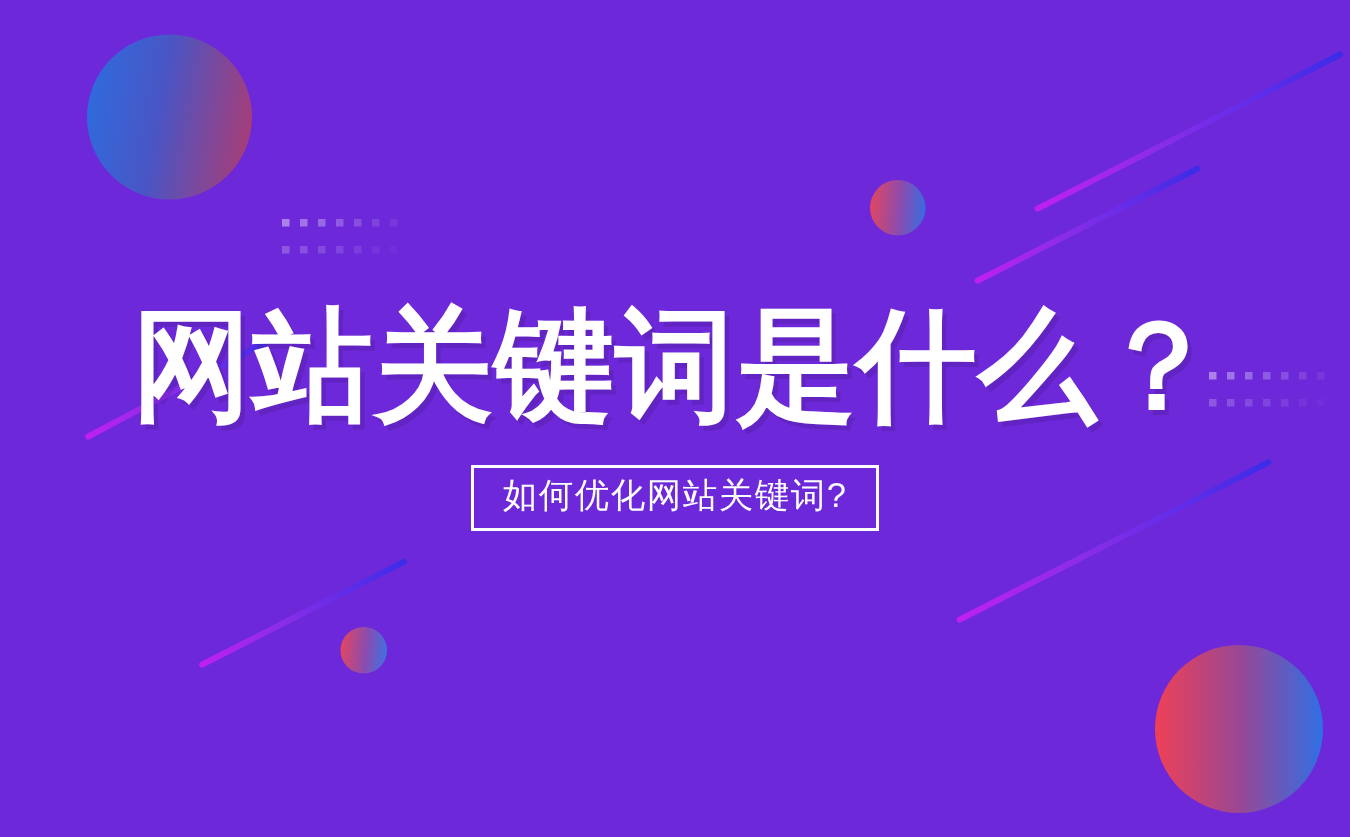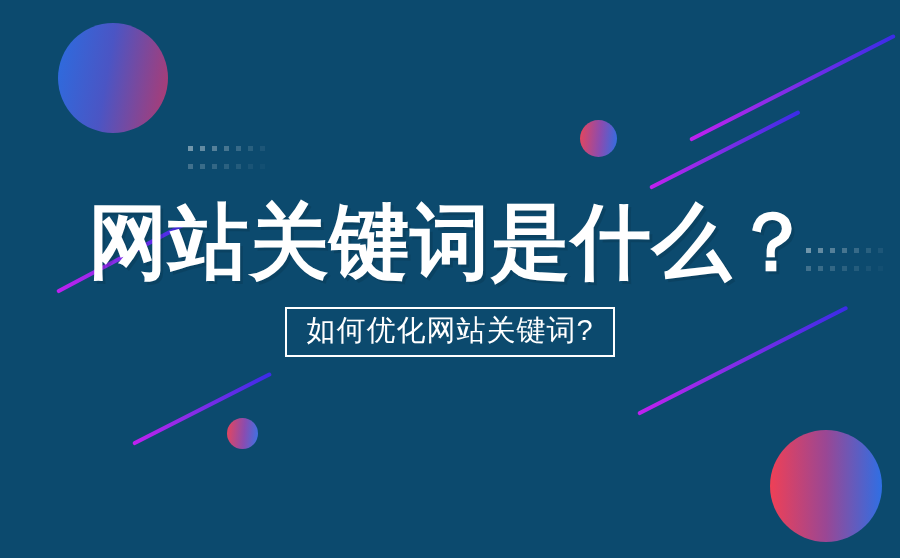--- a/index.html
+++ b/index.html
@@ -6,21 +6,21 @@
   html, body {
     margin: 0;
     padding: 0;
     background: #ffffff;
   }
   #banner {
     position: relative;
     width: 900px;
     height: 558px;
     overflow: hidden;
-    background: #0c4a6e;
+    background: #6d28d9;
     font-family: "Liberation Sans", "DejaVu Sans", sans-serif;
   }
 
   
   .circle {
     position: absolute;
     border-radius: 50%;
   }
   .circle-tl {
     left: 58px;
@@ -138,21 +138,21 @@
     white-space: nowrap;
   }
   .subtitle-box {
     margin-top: 24px;
     border: 2px solid #ffffff;
     padding: 5px 19px 8px 19px;
     display: inline-block;
   }
   .subtitle {
     color: #ffffff;
-    font-size: 29px;
+    font-size: 23px;
     line-height: 1.15;
     font-weight: 400;
     letter-spacing: 1px;
     white-space: nowrap;
   }
 </style>
 </head>
 <body>
 
 <div id="banner">

